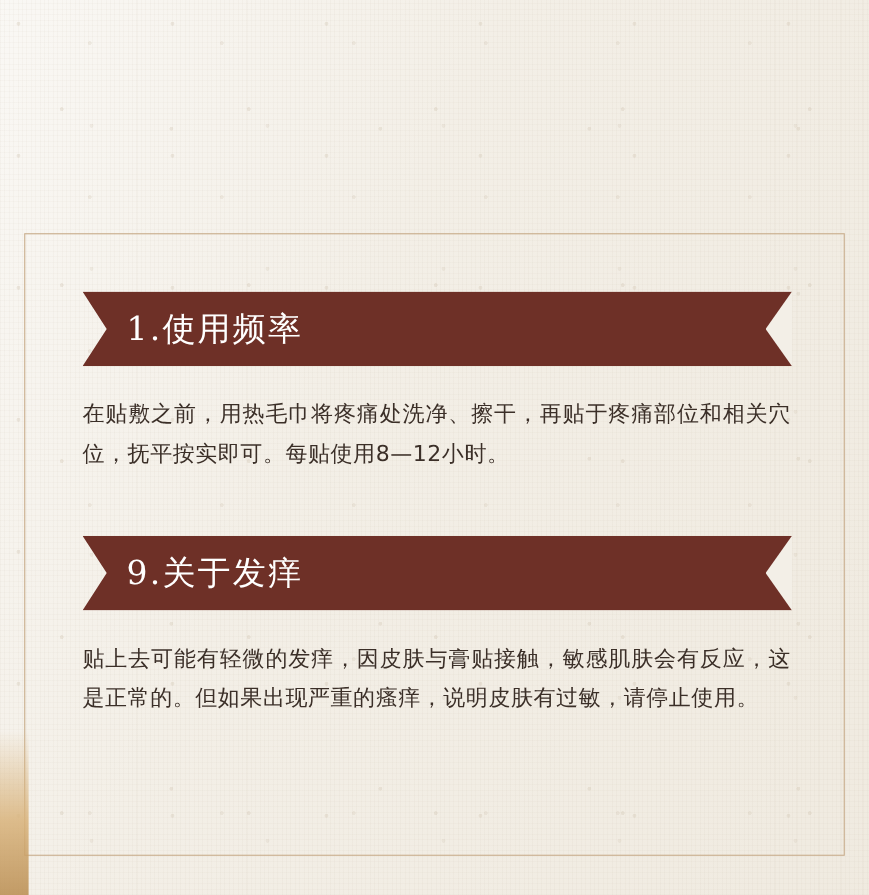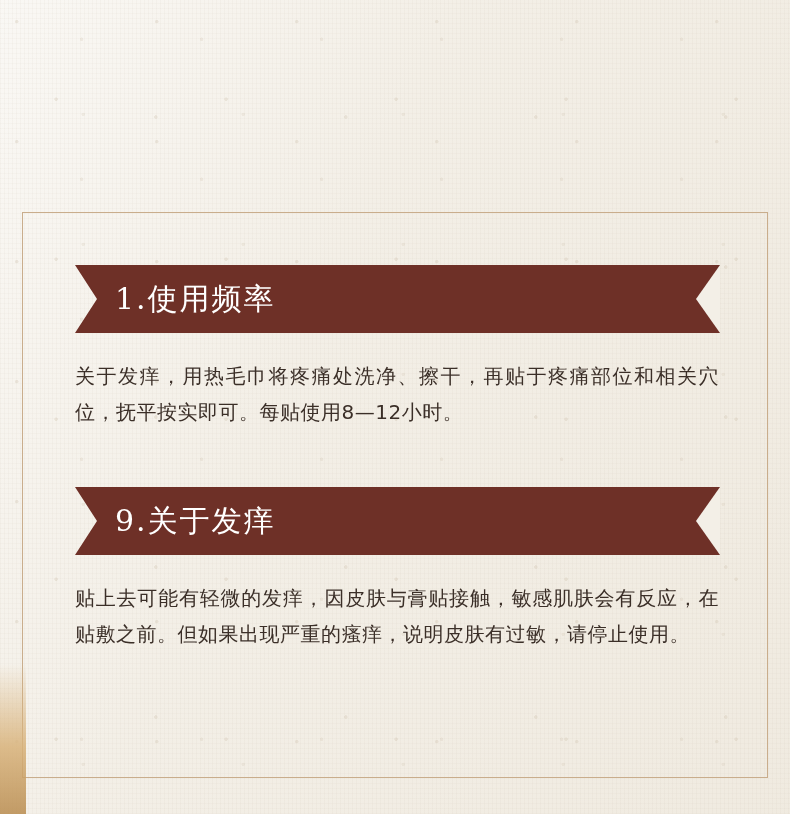--- a/index.html
+++ b/index.html
@@ -181,26 +181,26 @@
     </div>
     <div class="subtitle">科学使用 健康便利</div>
   </div>
 
   <div class="panel">
 
     <div class="section section-1">
       <div class="banner">
         <span class="banner-text">1.使用频率</span>
       </div>
-      <p class="body-text">关于发痒，用热毛巾将疼痛处洗净、擦干，再贴于疼痛部位和相关穴位，抚平按实即可。每贴使用8—12小时。</p>
+      <p class="body-text">在贴敷之前，用热毛巾将疼痛处洗净、擦干，再贴于疼痛部位和相关穴位，抚平按实即可。每贴使用8—12小时。</p>
     </div>
 
     <div class="section section-2">
       <div class="banner">
         <span class="banner-text">9.关于发痒</span>
       </div>
-      <p class="body-text">贴上去可能有轻微的发痒，因皮肤与膏贴接触，敏感肌肤会有反应，在贴敷之前。但如果出现严重的瘙痒，说明皮肤有过敏，请停止使用。</p>
+      <p class="body-text">贴上去可能有轻微的发痒，因皮肤与膏贴接触，敏感肌肤会有反应，这是正常的。但如果出现严重的瘙痒，说明皮肤有过敏，请停止使用。</p>
     </div>
 
   </div>
 
   <div class="corner-accent"></div>
 </div>
 
 </body></html>

